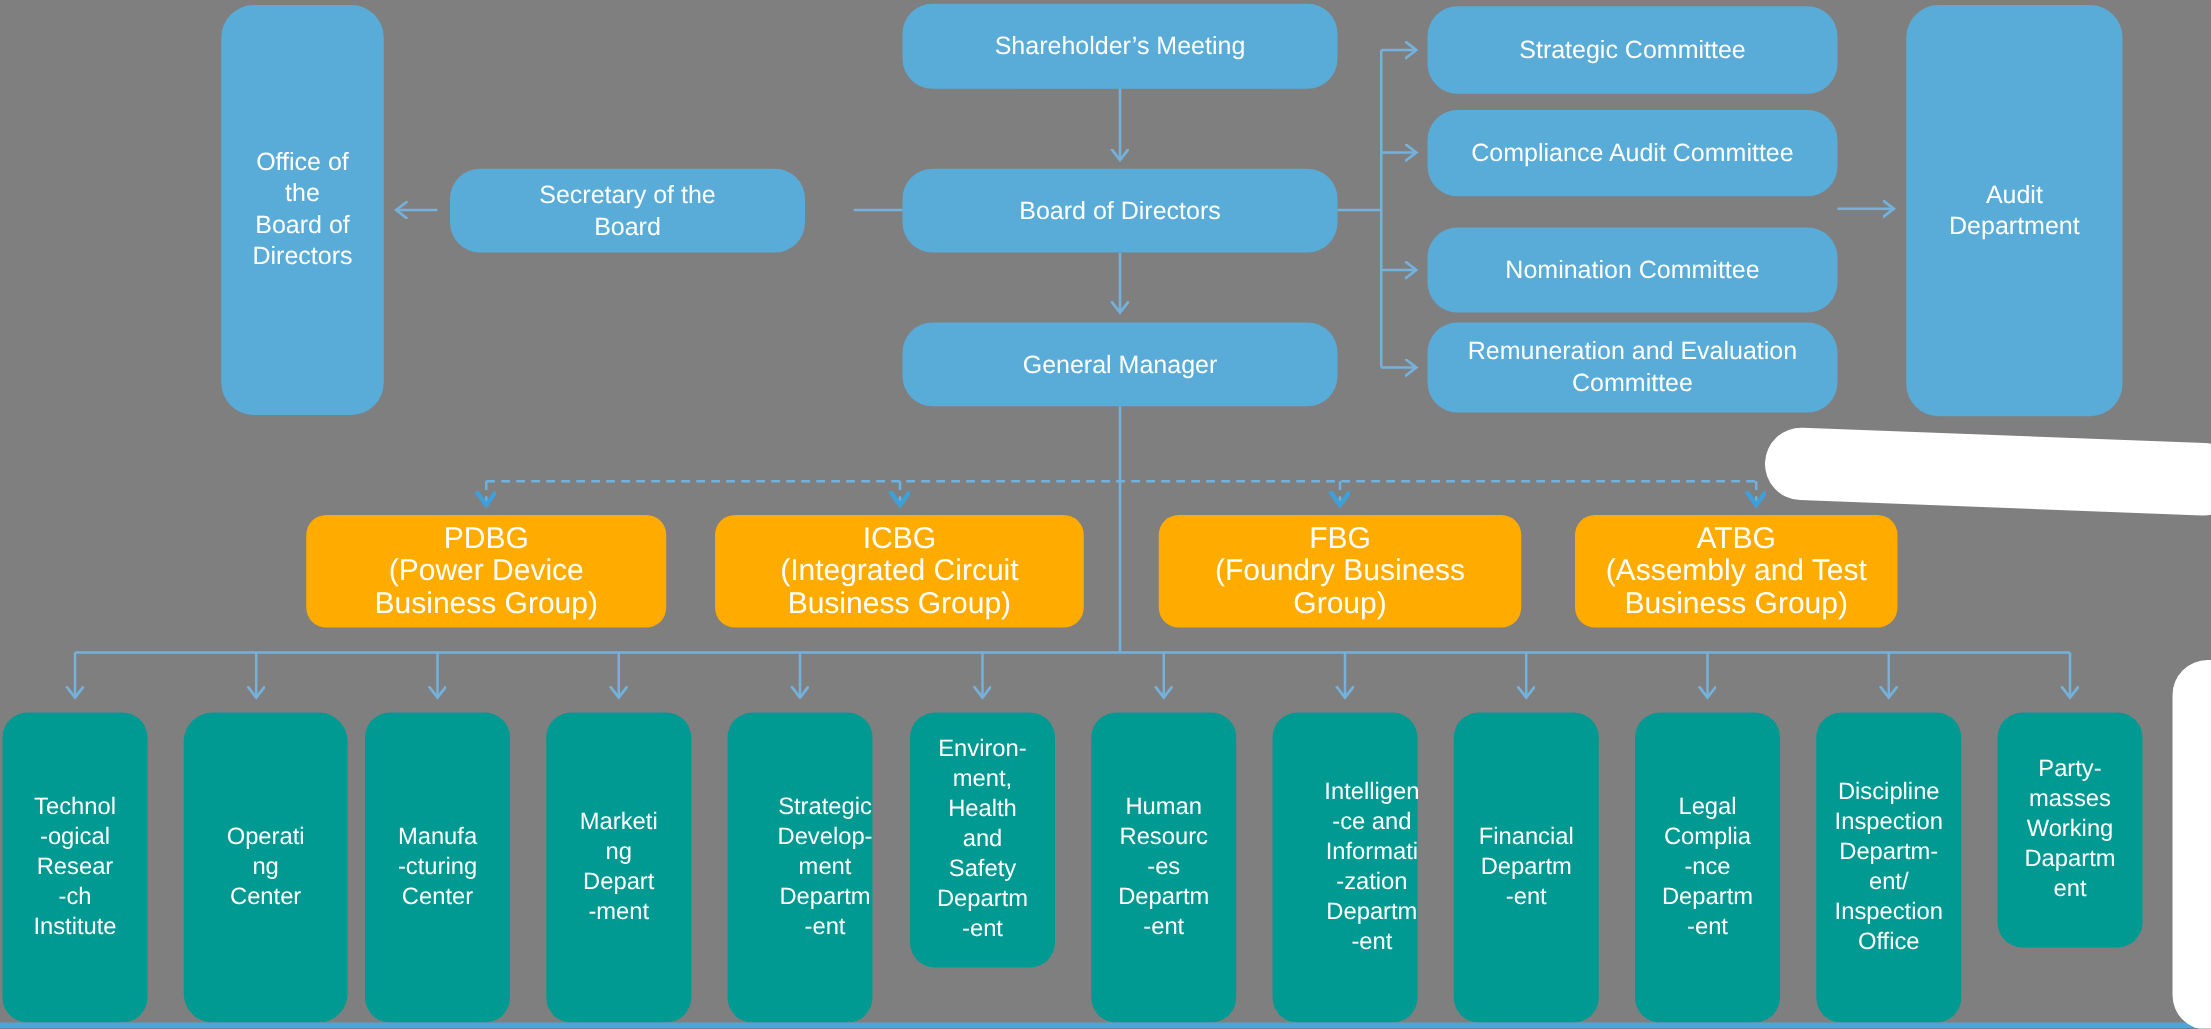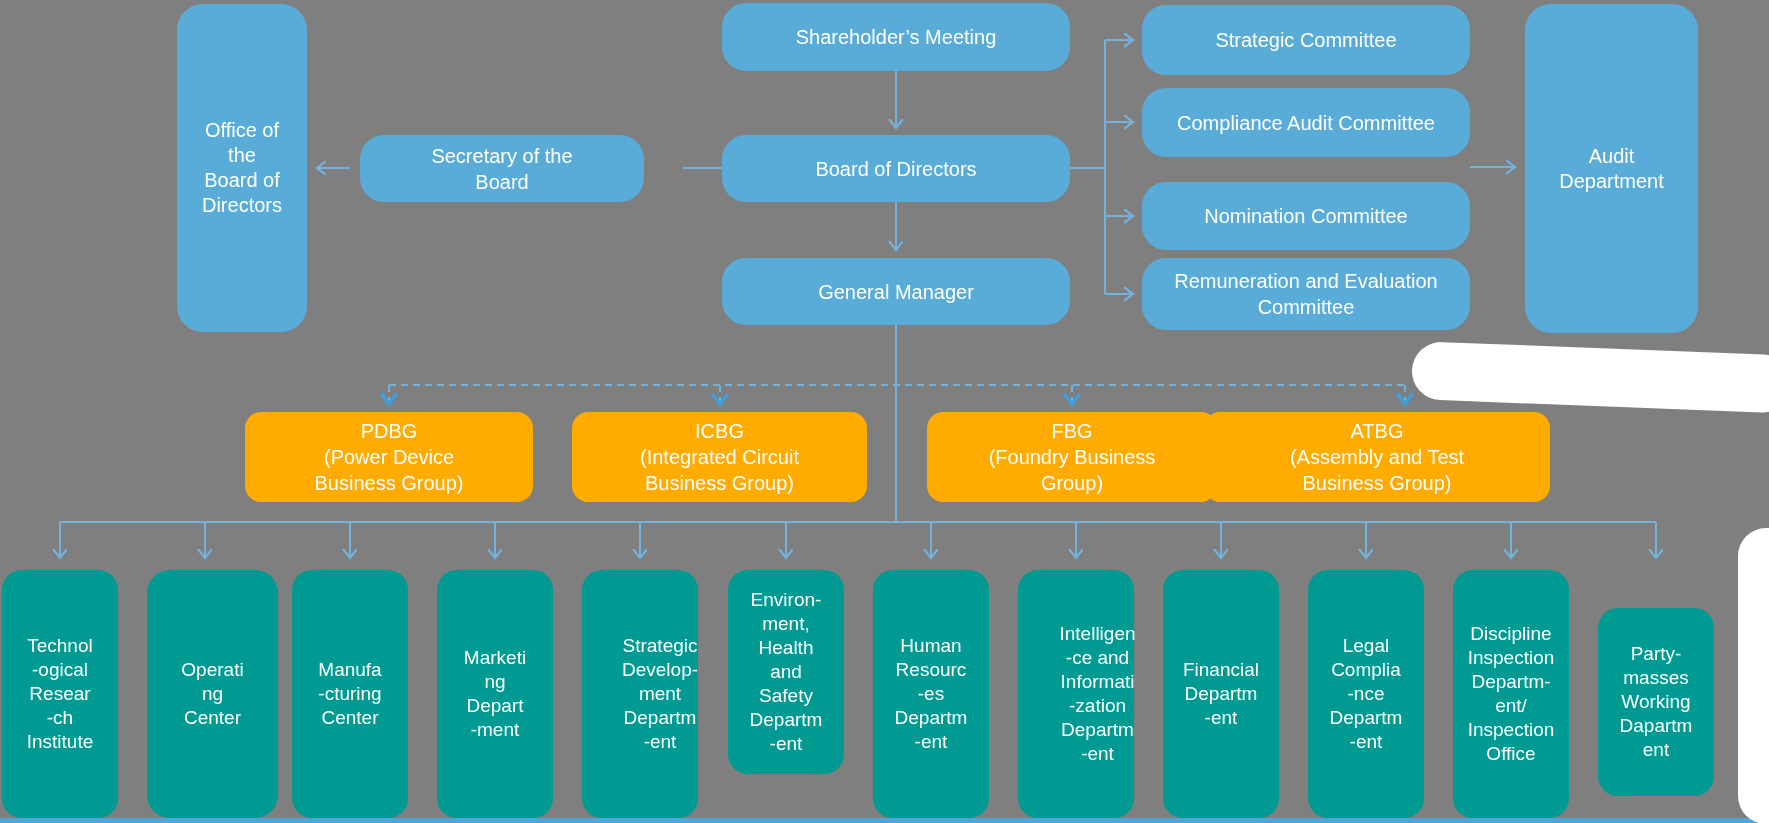--- a/index.html
+++ b/index.html
@@ -16,21 +16,21 @@
     display:flex;
     align-items:center;
     justify-content:center;
     text-align:center;
     color:#FFFFFF;
     white-space:pre-line;
     z-index:2;
   }
   .blue{background:#5AACD8;border-radius:24px;font-size:20px;line-height:26px;}
   .tall{border-radius:26px;font-size:20px;line-height:25px;}
-  .orange{background:#FFAB00;border-radius:16px;font-size:20px;line-height:26px;}
+  .orange{background:#FFAB00;border-radius:16px;font-size:24px;line-height:26px;}
   .teal{background:#009A93;border-radius:20px;font-size:19px;line-height:24px;}
   #connectors{position:absolute;left:0;top:0;z-index:1;}
   .white-mask{position:absolute;background:#FFFFFF;z-index:3;}
   #mask-band{
     left:1412px;top:341px;width:380px;height:58px;border-radius:29px;
     transform:rotate(2.2deg);transform-origin:0 50%;
   }
   #mask-corner{
     left:1738px;top:528px;width:80px;height:296px;border-radius:28px;
   }
@@ -125,21 +125,21 @@
 Business Group)</div>
 
   <div class="node orange" style="left:572px;top:412px;width:295px;height:90px;">ICBG
 (Integrated Circuit
 Business Group)</div>
 
   <div class="node orange" style="left:927px;top:412px;width:290px;height:90px;">FBG
 (Foundry Business
 Group)</div>
 
-  <div class="node orange" style="left:1204px;top:412px;width:346px;height:90px;">ATBG
+  <div class="node orange" style="left:1260px;top:412px;width:258px;height:90px;">ATBG
 (Assembly and Test
 Business Group)</div>
 
   <div class="node teal" style="left:2px;top:570px;width:116px;height:248px;">Technol
 -ogical
 Resear
 -ch
 Institute</div>
 
   <div class="node teal" style="left:147px;top:570px;width:131px;height:248px;border-radius:23px;">Operati
@@ -192,21 +192,21 @@
 Departm
 -ent</div>
 
   <div class="node teal" style="left:1453px;top:570px;width:116px;height:248px;">Discipline
 Inspection
 Departm-
 ent/
 Inspection
 Office</div>
 
-  <div class="node teal" style="left:1598px;top:570px;width:116px;height:188px;margin-top:38px;">Party-
+  <div class="node teal" style="left:1598px;top:570px;width:116px;height:188px;">Party-
 masses
 Working
 Dapartm
 ent</div>
 
   <div class="white-mask" id="mask-band"></div>
   <div class="white-mask" id="mask-corner"></div>
 
   <div id="bottom-bar"></div>
 

